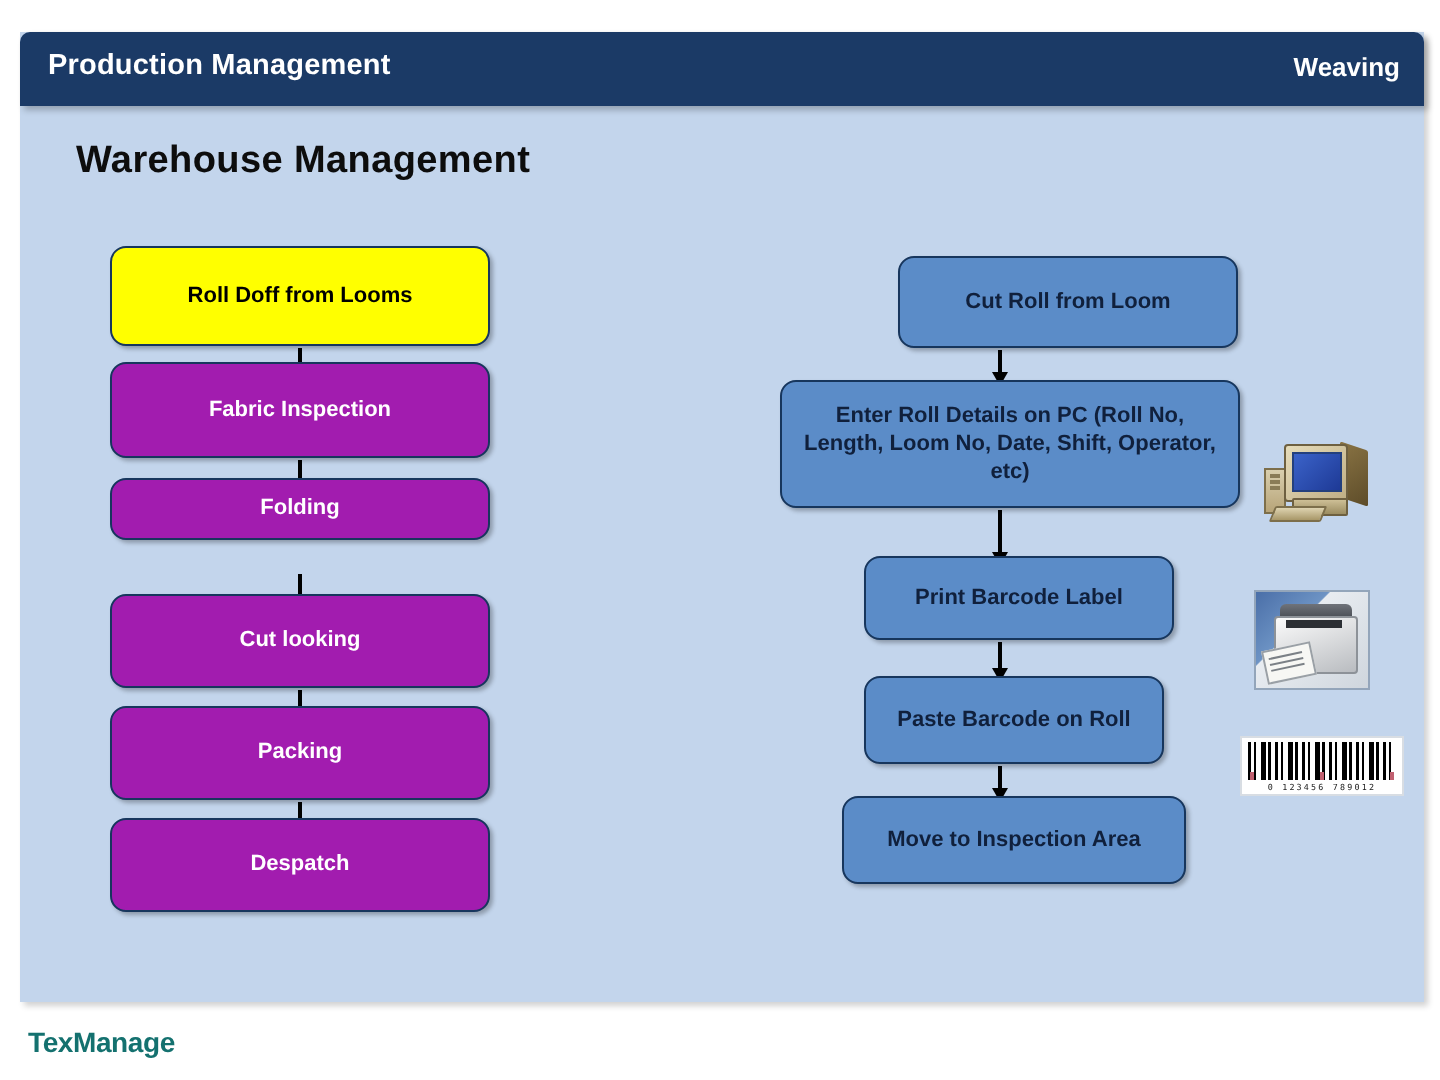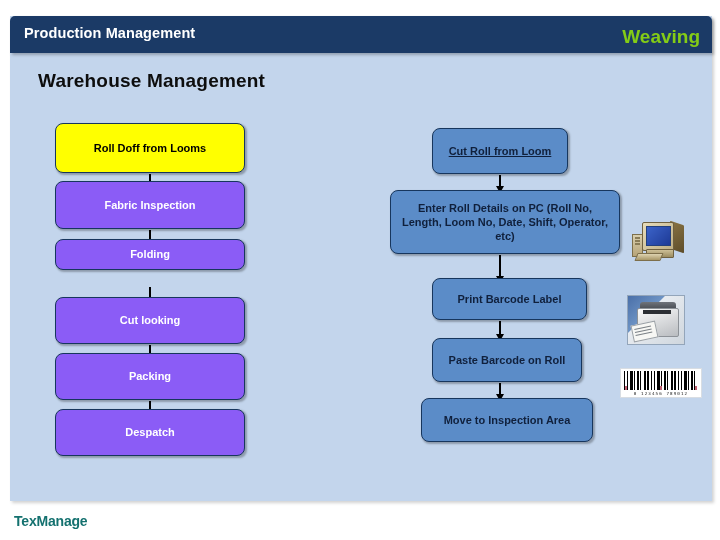--- a/index.html
+++ b/index.html
@@ -45,22 +45,22 @@
     font-size: 14.5px;
     font-weight: bold;
     letter-spacing: 0.1px;
     white-space: nowrap;
     text-align: right;
   }
   #header-right {
     position: absolute;
     right: 12px;
     top: 10px;
-    color: #84cc16;
-    font-size: 19px;
+    color: #ffffff;
+    font-size: 13px;
     font-weight: bold;
     white-space: nowrap;
   }
 
   
   #section-heading {
     position: absolute;
     left: 28px;
     top: 54px;
     color: #0d0d0d;
@@ -80,21 +80,21 @@
     align-items: center;
     justify-content: center;
     text-align: center;
     font-size: 11px;
     font-weight: bold;
     line-height: 1.28;
     padding: 2px 6px;
     box-shadow: 1.5px 1.5px 2px rgba(0,0,0,0.28);
   }
   .flow-box.blue {
-    background: #8b5cf6;
+    background: #a21caf;
     color: #ffffff;
   }
   .flow-box.blue-dark-text {
     background: #5b8cc8;
     color: #10203c;
   }
   .flow-box.yellow {
     background: #ffff00;
     color: #000000;
   }
@@ -267,21 +267,21 @@
   <div class="flow-box blue" style="left:45px; top:281px; width:190px; height:47px;">Cut looking</div>
 
   <div class="arrow" style="left:139px; top:329px; height:11px;"></div>
 
   <div class="flow-box blue" style="left:45px; top:337px; width:190px; height:47px;">Packing</div>
 
   <div class="arrow" style="left:139px; top:385px; height:11px;"></div>
 
   <div class="flow-box blue" style="left:45px; top:393px; width:190px; height:47px;">Despatch</div>
 
-  <div class="flow-box blue-dark-text" style="left:422px; top:112px; width:136px; height:46px;text-decoration:underline;">Cut Roll from Loom</div>
+  <div class="flow-box blue-dark-text" style="left:439px; top:112px; width:170px; height:46px;">Cut Roll from Loom</div>
 
   <div class="arrow" style="left:489px; top:159px; height:12px;"></div>
 
   <div class="flow-box blue-dark-text" style="left:380px; top:174px; width:230px; height:64px;">Enter Roll Details on PC (Roll No, Length, Loom No, Date, Shift, Operator, etc)</div>
 
   <div class="arrow" style="left:489px; top:239px; height:22px;"></div>
 
   <div class="flow-box blue-dark-text" style="left:422px; top:262px; width:155px; height:42px;">Print Barcode Label</div>
 
   <div class="arrow" style="left:489px; top:305px; height:14px;"></div>

